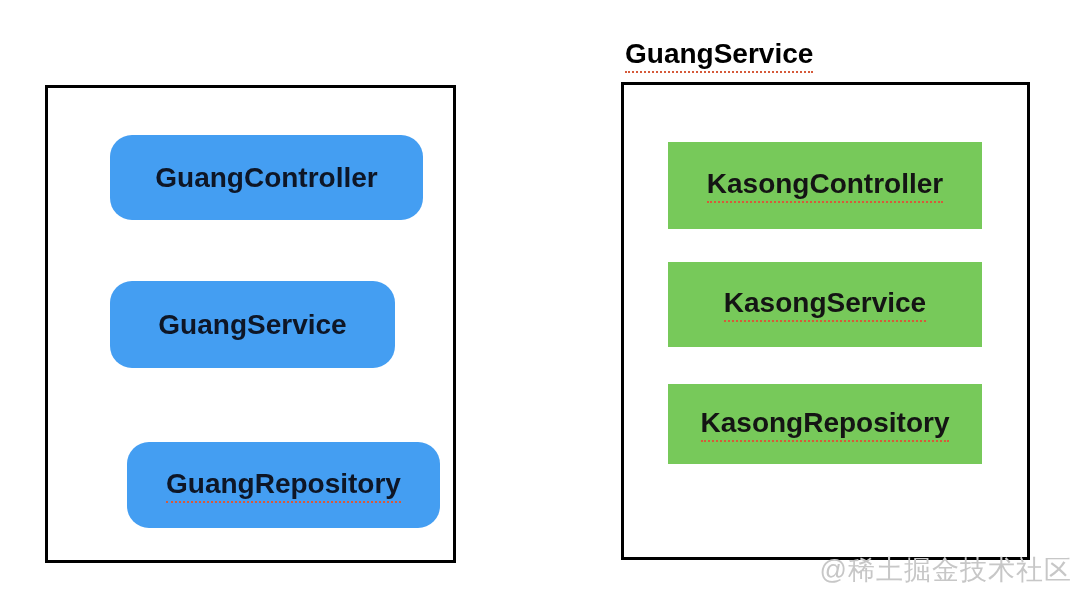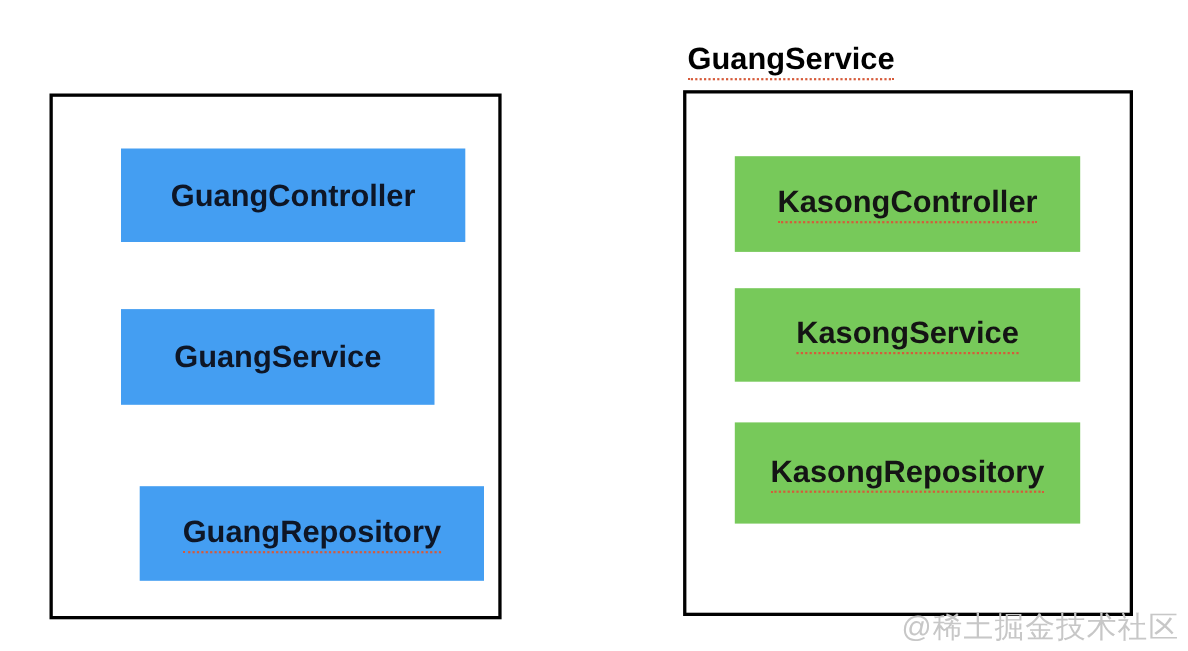--- a/index.html
+++ b/index.html
@@ -34,21 +34,21 @@
     display: flex;
     align-items: center;
     justify-content: center;
     box-sizing: border-box;
   }
   .comp-box .label {
     font-size: 28px;
     font-weight: 700;
     white-space: nowrap;
   }
-  .blue-box { background: #449ef2; }
+  .blue-box { background: #449ef2; border-radius: 22px; }
   .blue-box .label { color: #0e1626; }
   .green-box { background: #77c95a; }
   .green-box .label { color: #141414; }
   .u {
     display: inline-block;
     border-bottom: 2px dotted #d65a3a;
     padding-bottom: 1px;
   }
   .watermark {
     position: absolute;
@@ -87,19 +87,19 @@
   <div class="module-box" style="left:621px; top:82px; width:409px; height:478px;"></div>
 
   <div class="comp-box green-box" style="left:668px; top:262px; width:314px; height:85px;">
     <span class="label u">KasongService</span>
   </div>
 
   <div class="comp-box green-box" style="left:668px; top:142px; width:314px; height:87px;">
     <span class="label u">KasongController</span>
   </div>
 
-  <div class="comp-box green-box" style="left:668px; top:384px; width:314px; height:92px;">
+  <div class="comp-box green-box" style="left:668px; top:384px; width:314px; height:80px;">
     <span class="label u">KasongRepository</span>
   </div>
 
   <div class="watermark">@稀土掘金技术社区</div>
 
 </div>
 
 </body></html>

